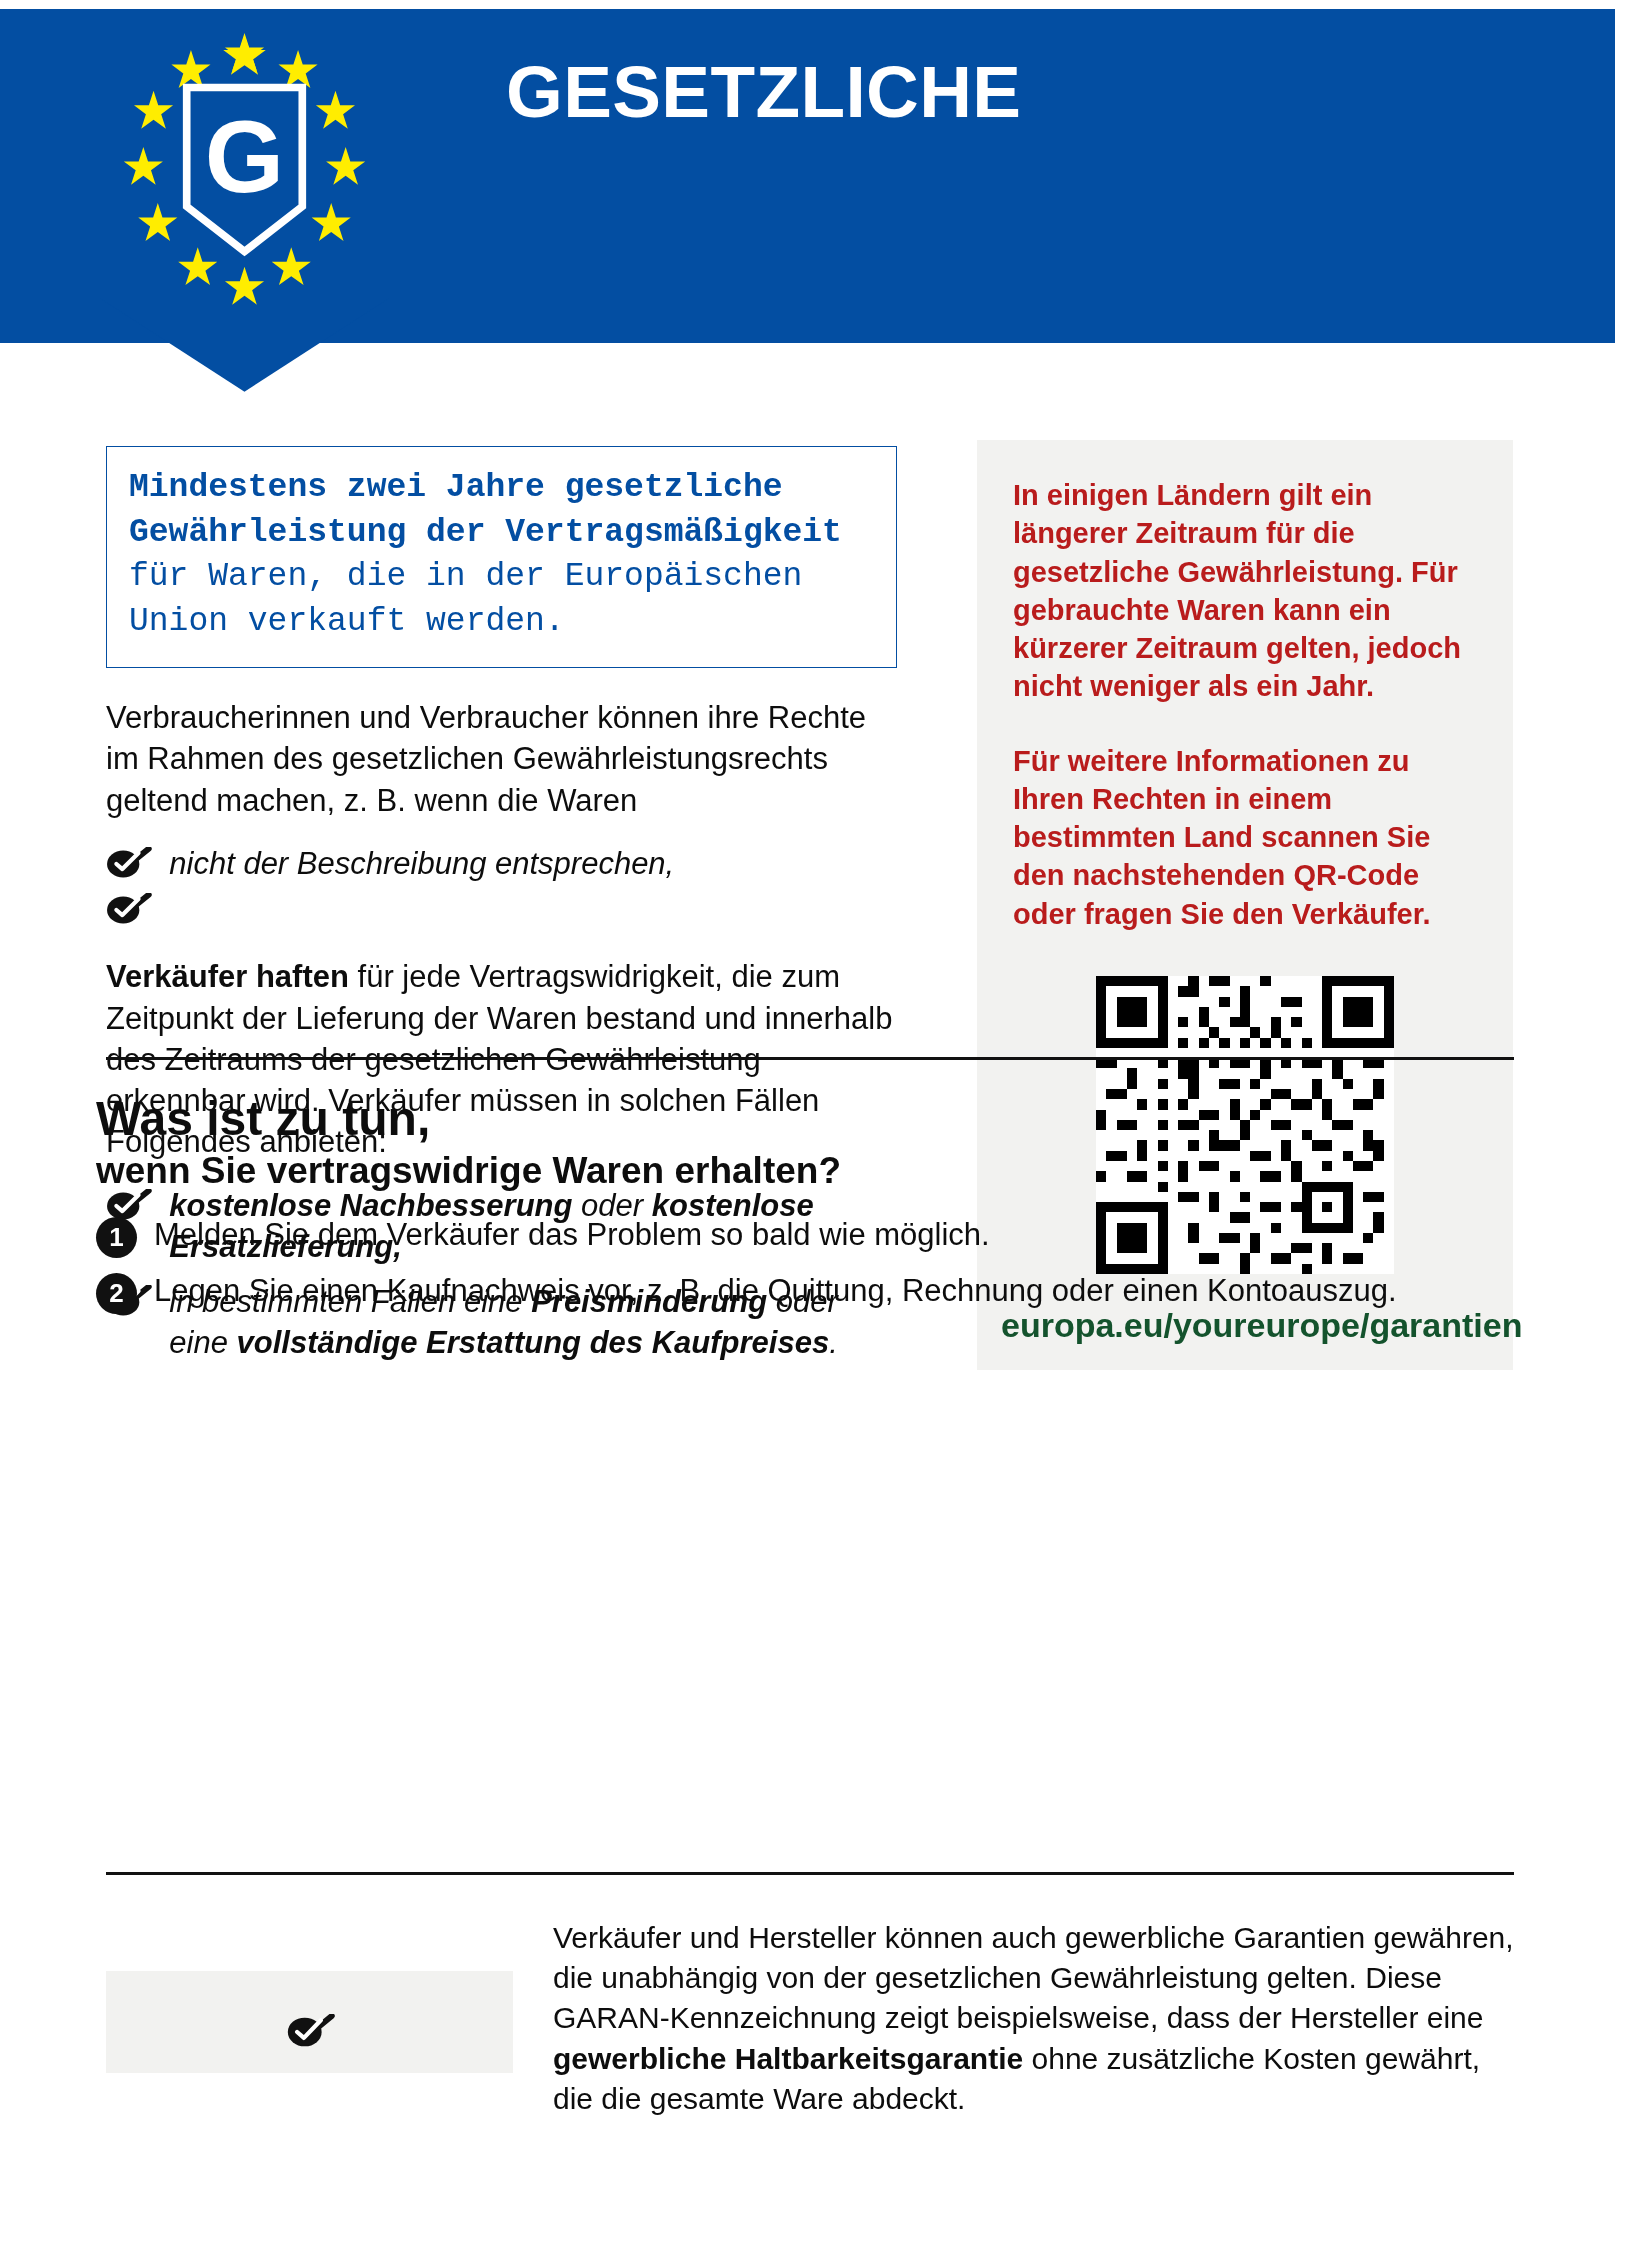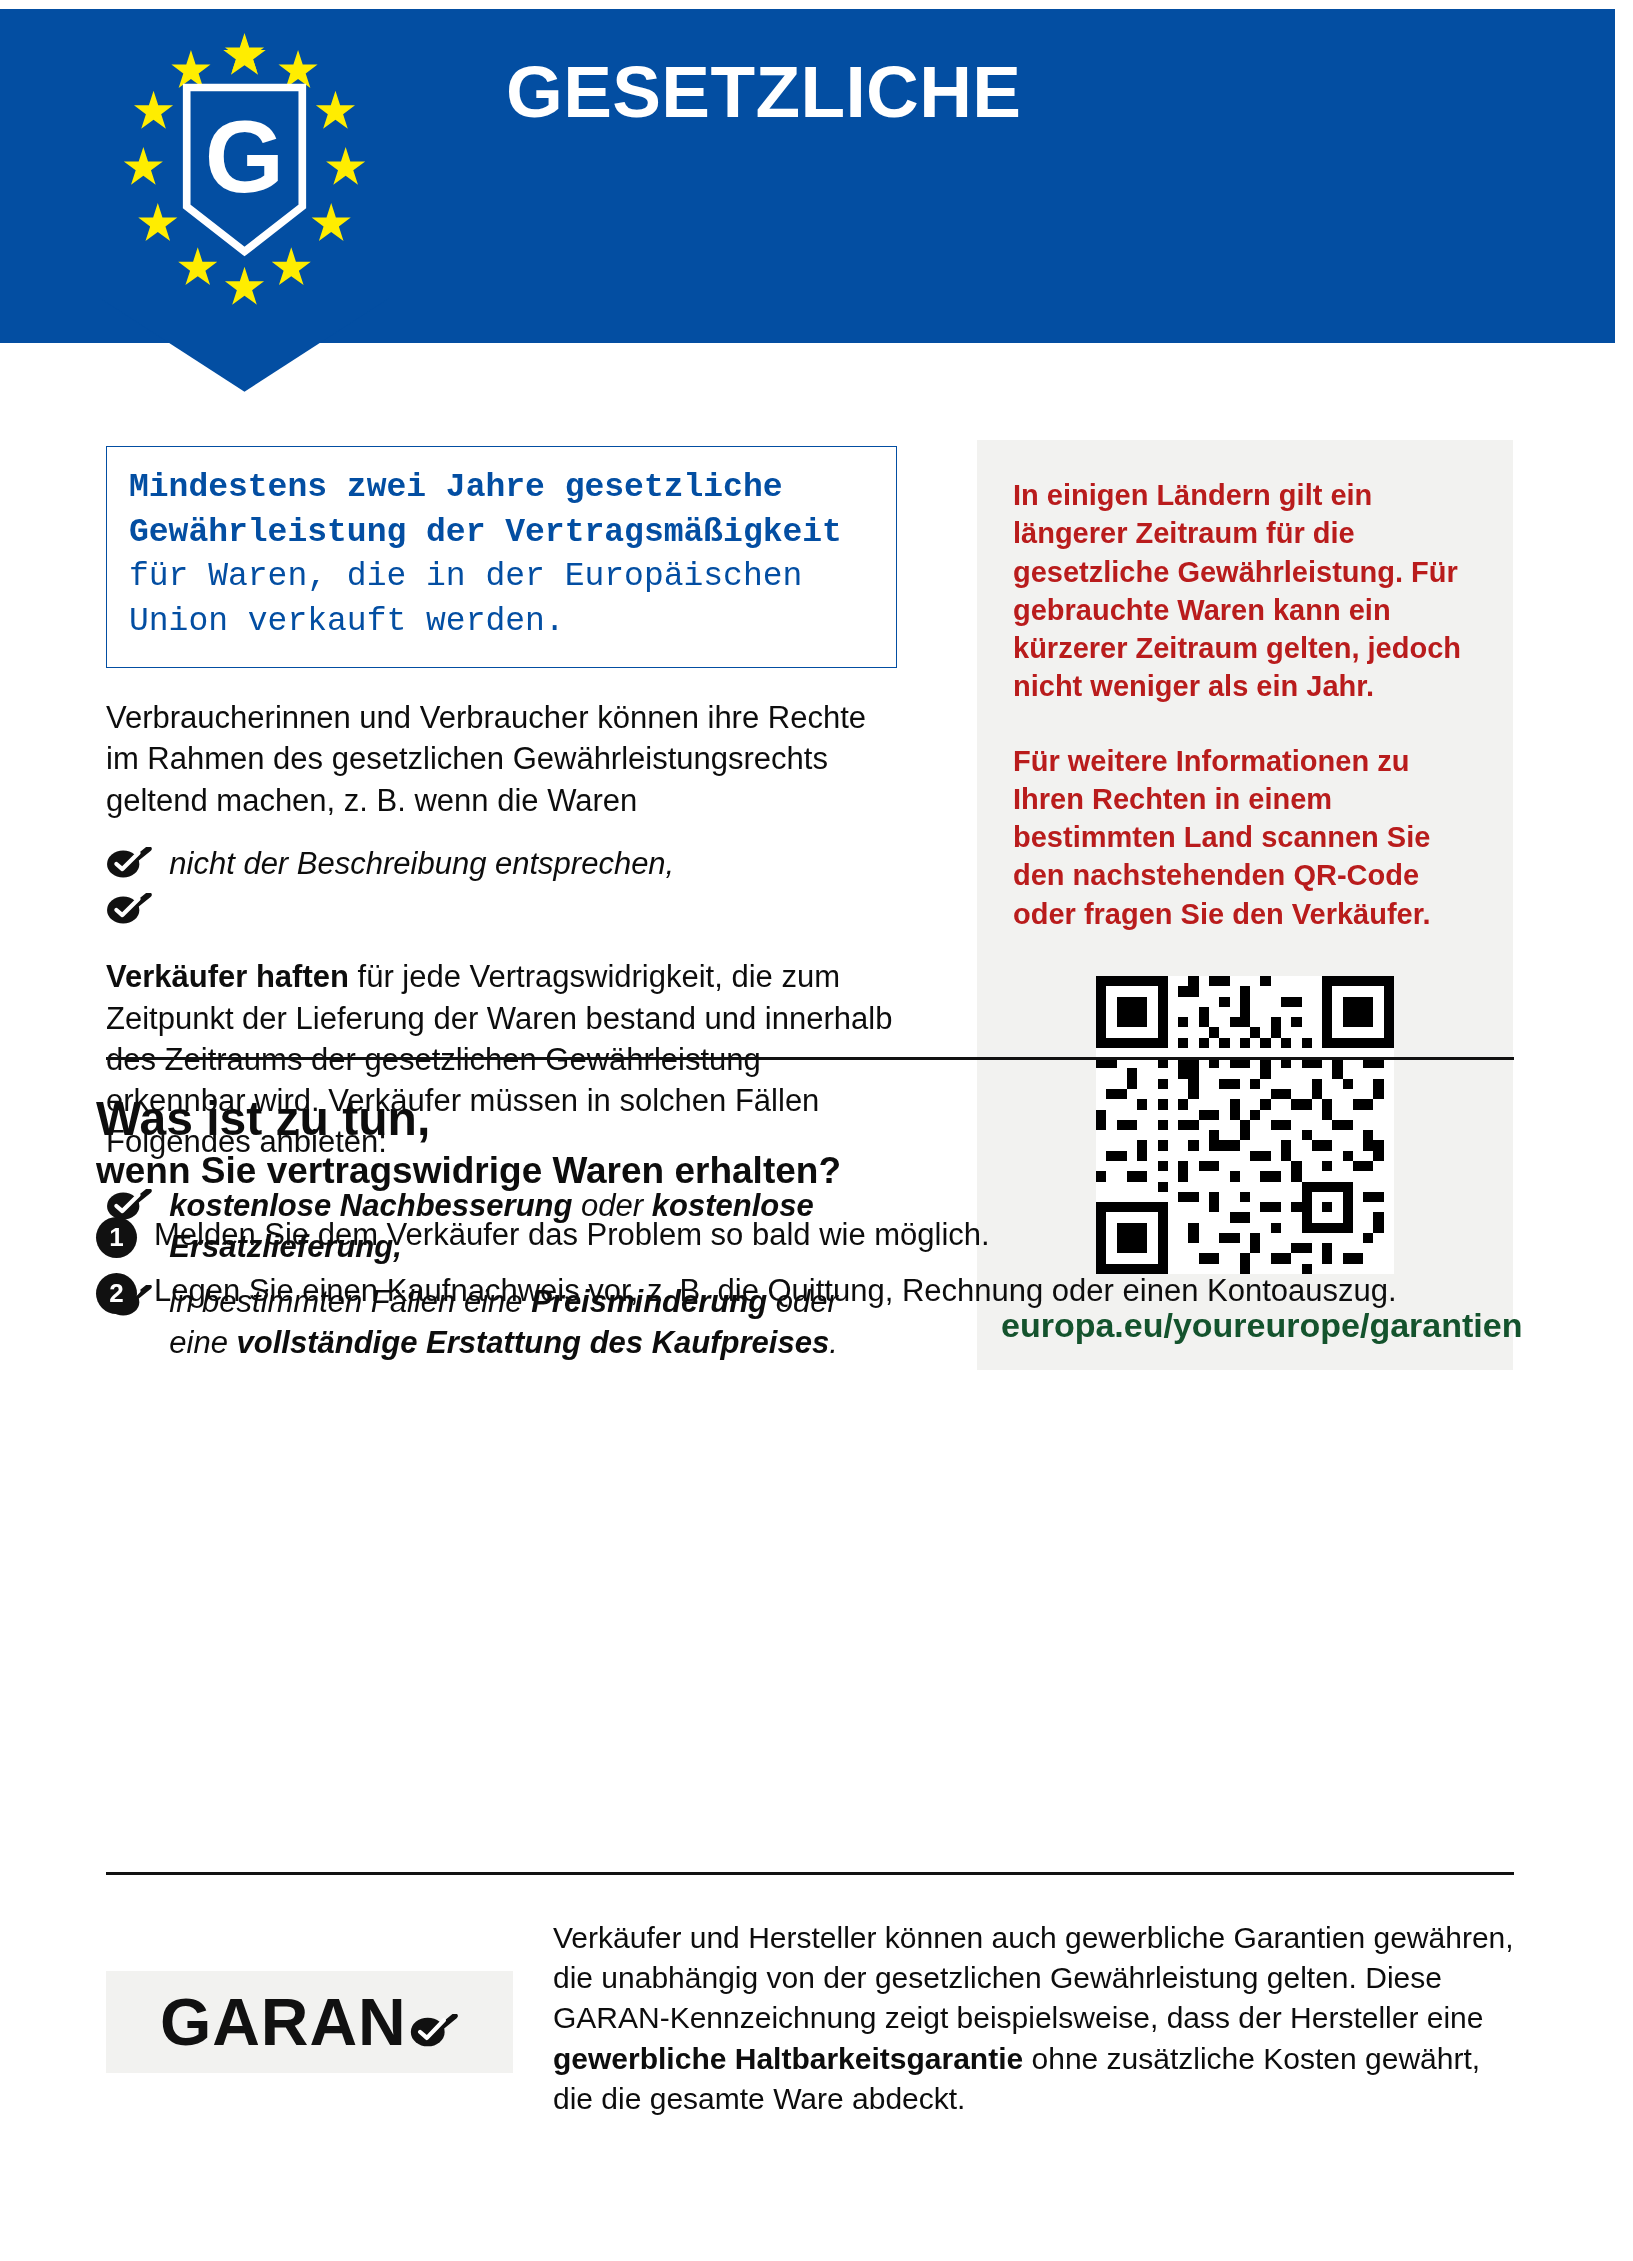--- a/index.html
+++ b/index.html
@@ -510,21 +510,20 @@
     <li>
       <span class="numbadge">2</span>
       <span class="txt">Legen Sie einen Kaufnachweis vor, z. B. die Quittung, Rechnung oder einen Kontoauszug.</span>
     </li>
   </ol>
 </div>
 
 <div class="section-garan">
   <div class="garan-logo">
     <span class="garan-word">
-      <span>GARAN</span>
       <span class="gcheck">
         <svg width="49" height="36" viewBox="0 0 58 42">
           <ellipse cx="21" cy="21" rx="20" ry="17" fill="#111"></ellipse>
           <path d="M10 21 L19 30 L53 2" fill="none" stroke="#111" stroke-width="7" stroke-linecap="round" stroke-linejoin="round"></path>
           <path d="M12 21 L20 28 L40 7" fill="none" stroke="#ffffff" stroke-width="5" stroke-linecap="round" stroke-linejoin="round"></path>
         </svg>
       </span>
     </span>
   </div>
   <div class="garan-text">

